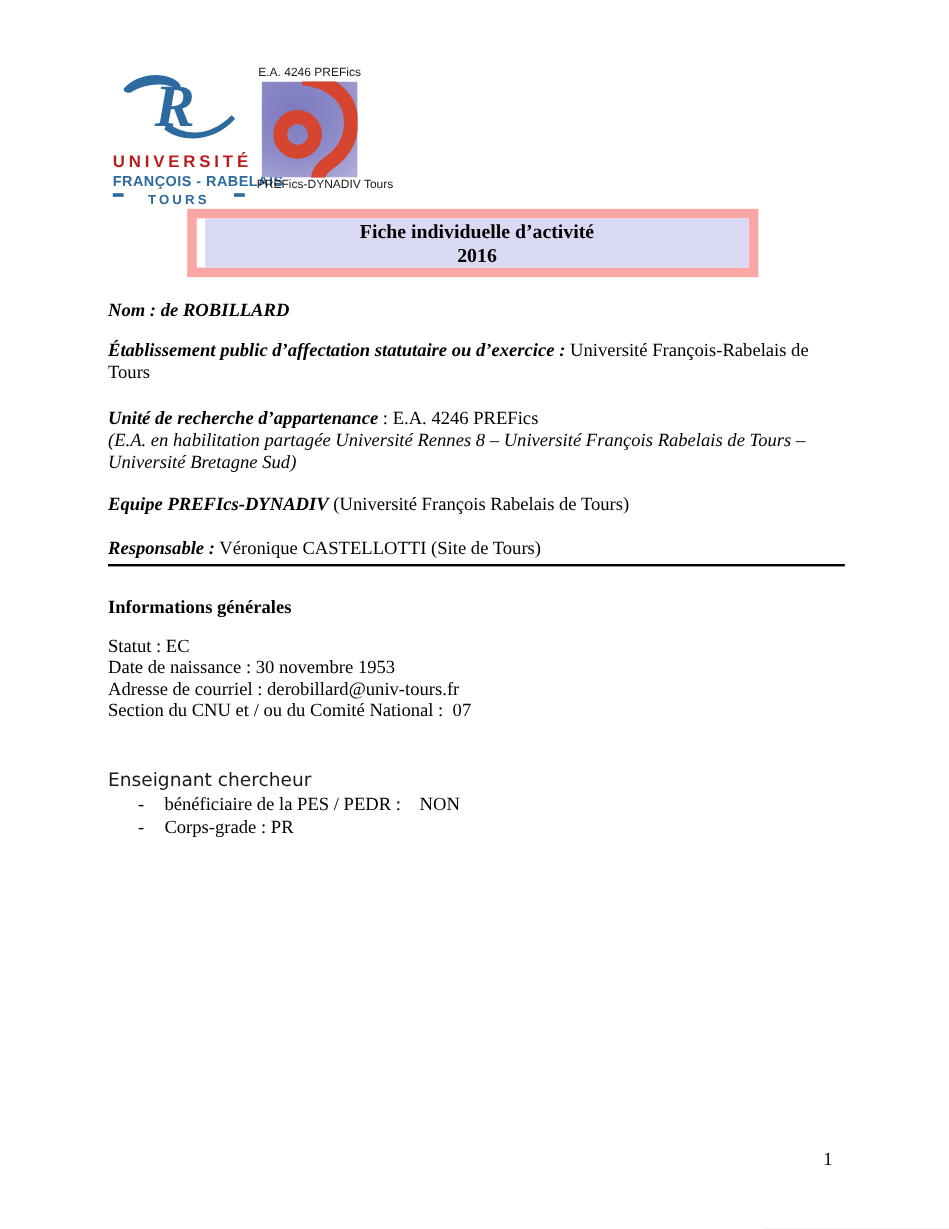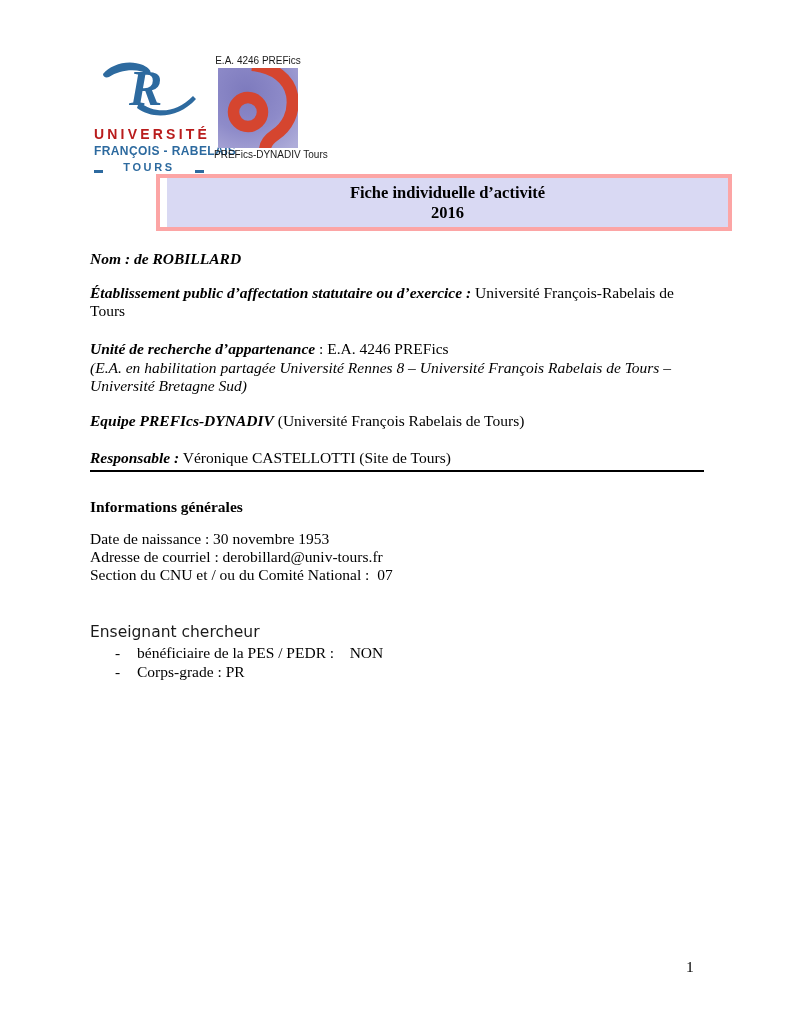--- a/index.html
+++ b/index.html
@@ -24,21 +24,21 @@
     font-family:"Liberation Sans", sans-serif;
     font-size:14px; font-weight:bold; letter-spacing:3.2px;
     color:#b91c1c; white-space:nowrap;
   }
   .uni-line2 {
     font-family:"Liberation Sans", sans-serif;
     font-size:12px; font-weight:bold; letter-spacing:0.4px;
     color:#2d6a9f; margin-top:2px; white-space:nowrap;
   }
   .uni-line3 {
-    display:flex; align-items:flex-end; justify-content:center;
+    display:flex; align-items:flex-start; justify-content:center;
     gap:20px; margin-top:3px;
   }
   .uni-line3 .tours-text {
     font-family:"Liberation Sans", sans-serif;
     font-size:11px; font-weight:bold; letter-spacing:2.6px;
     color:#2d6a9f;
   }
   .uni-dash { width:26px; height:3px; background:#2d6a9f; }
 
   .prefics-logo {
@@ -47,22 +47,22 @@
   }
   .prefics-caption {
     font-family:"Liberation Sans", sans-serif;
     font-size:10px; color:#1a1a1a; white-space:nowrap;
   }
   .prefics-art { display:block; margin:2px auto 1px auto; }
 
   
   .title-box {
     position:absolute; left:156px; top:174px;
-    width:576px; height:57px;
-    border:4px solid #fca5a5;
+    width:476px; height:57px;
+    border:8px solid #fca5a5;
     background:#ffffff;
   }
   .title-fill {
     margin-left:7px; height:100%;
     background:#d9d9f3;
     display:flex; flex-direction:column;
     align-items:center; justify-content:center;
     text-align:center;
   }
   .title-line { font-size:16.5px; font-weight:bold; line-height:20px; }
@@ -173,20 +173,21 @@
     <p class="para mb0">
       <span class="bold">Responsable :</span>
       <span>Véronique CASTELLOTTI (Site de Tours)</span>
     </p>
 
     <hr class="section-rule">
 
     <p class="info-heading">Informations générales</p>
 
     <div class="info-lines">
+      <div>Statut : EC</div>
       <div>Date de naissance : 30 novembre 1953</div>
       <div>Adresse de courriel : derobillard@univ-tours.fr</div>
       <div class="keep-ws">Section du CNU et / ou du Comité National :  07</div>
     </div>
 
     <div class="ens-block">
       <div class="ens-heading">Enseignant chercheur</div>
       <div class="ens-item">
         <span class="dash">-</span><span class="keep-ws">bénéficiaire de la PES / PEDR :    NON</span>
       </div>

